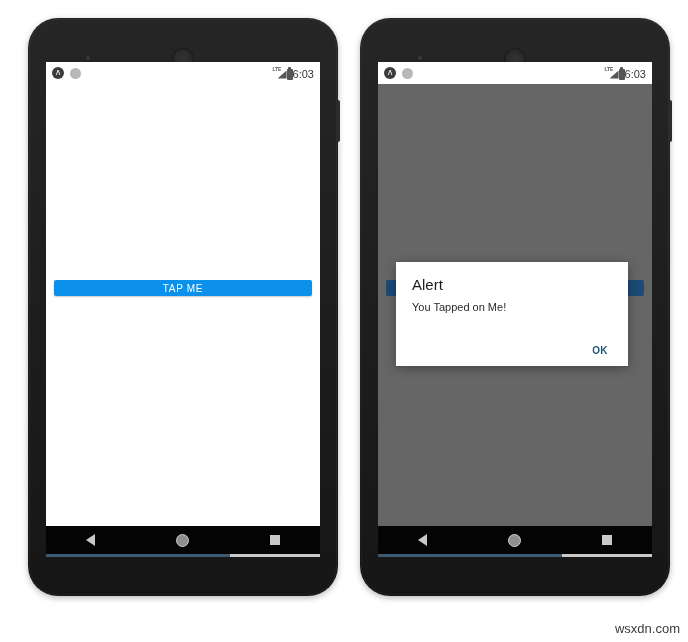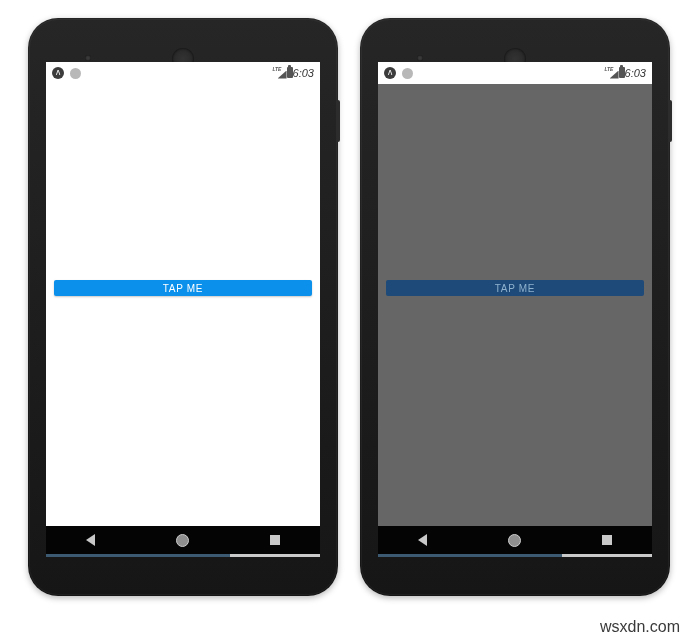--- a/index.html
+++ b/index.html
@@ -98,22 +98,21 @@
     box-sizing: border-box;
   }
   .status-left {
     display: flex;
     align-items: center;
     gap: 6px;
   }
   .status-right {
     margin-left: auto;
     display: flex;
-    align-items: flex-start;
-    font-style: italic;
+    align-items: flex-end;
   }
   .app-badge {
     width: 12px;
     height: 12px;
     border-radius: 50%;
     background: #3c3c3c;
     color: #ffffff;
     font-size: 8px;
     line-height: 12px;
     text-align: center;
@@ -298,21 +297,21 @@
     height: 3px;
     width: 67%;
     background: #3c5a72;
   }
 
   
   .watermark {
     position: absolute;
     right: 8px;
     bottom: 6px;
-    font-size: 16px;
+    font-size: 13px;
     color: #3a3a3a;
     font-family: "Liberation Sans", sans-serif;
   }
 </style>
 </head>
 <body>
 
 <div class="stage">
 
   <div class="phone left">
@@ -373,20 +372,27 @@
           </div>
           <div class="battery-icon"></div>
           <div class="status-time">6:03</div>
         </div>
       </div>
 
       <div class="app-content">
         <div class="scrim"></div>
         <button class="tap-button dim">TAP ME</button>
 
+        <div class="dialog">
+          <div class="dialog-title">Alert</div>
+          <div class="dialog-message">You Tapped on Me!</div>
+          <div class="dialog-actions">
+            <button class="dialog-ok">OK</button>
+          </div>
+        </div>
       </div>
 
     </div>
 
     <div class="nav-bar">
       <div class="nav-back"></div>
       <div class="nav-home"></div>
       <div class="nav-recent"></div>
     </div>
 

